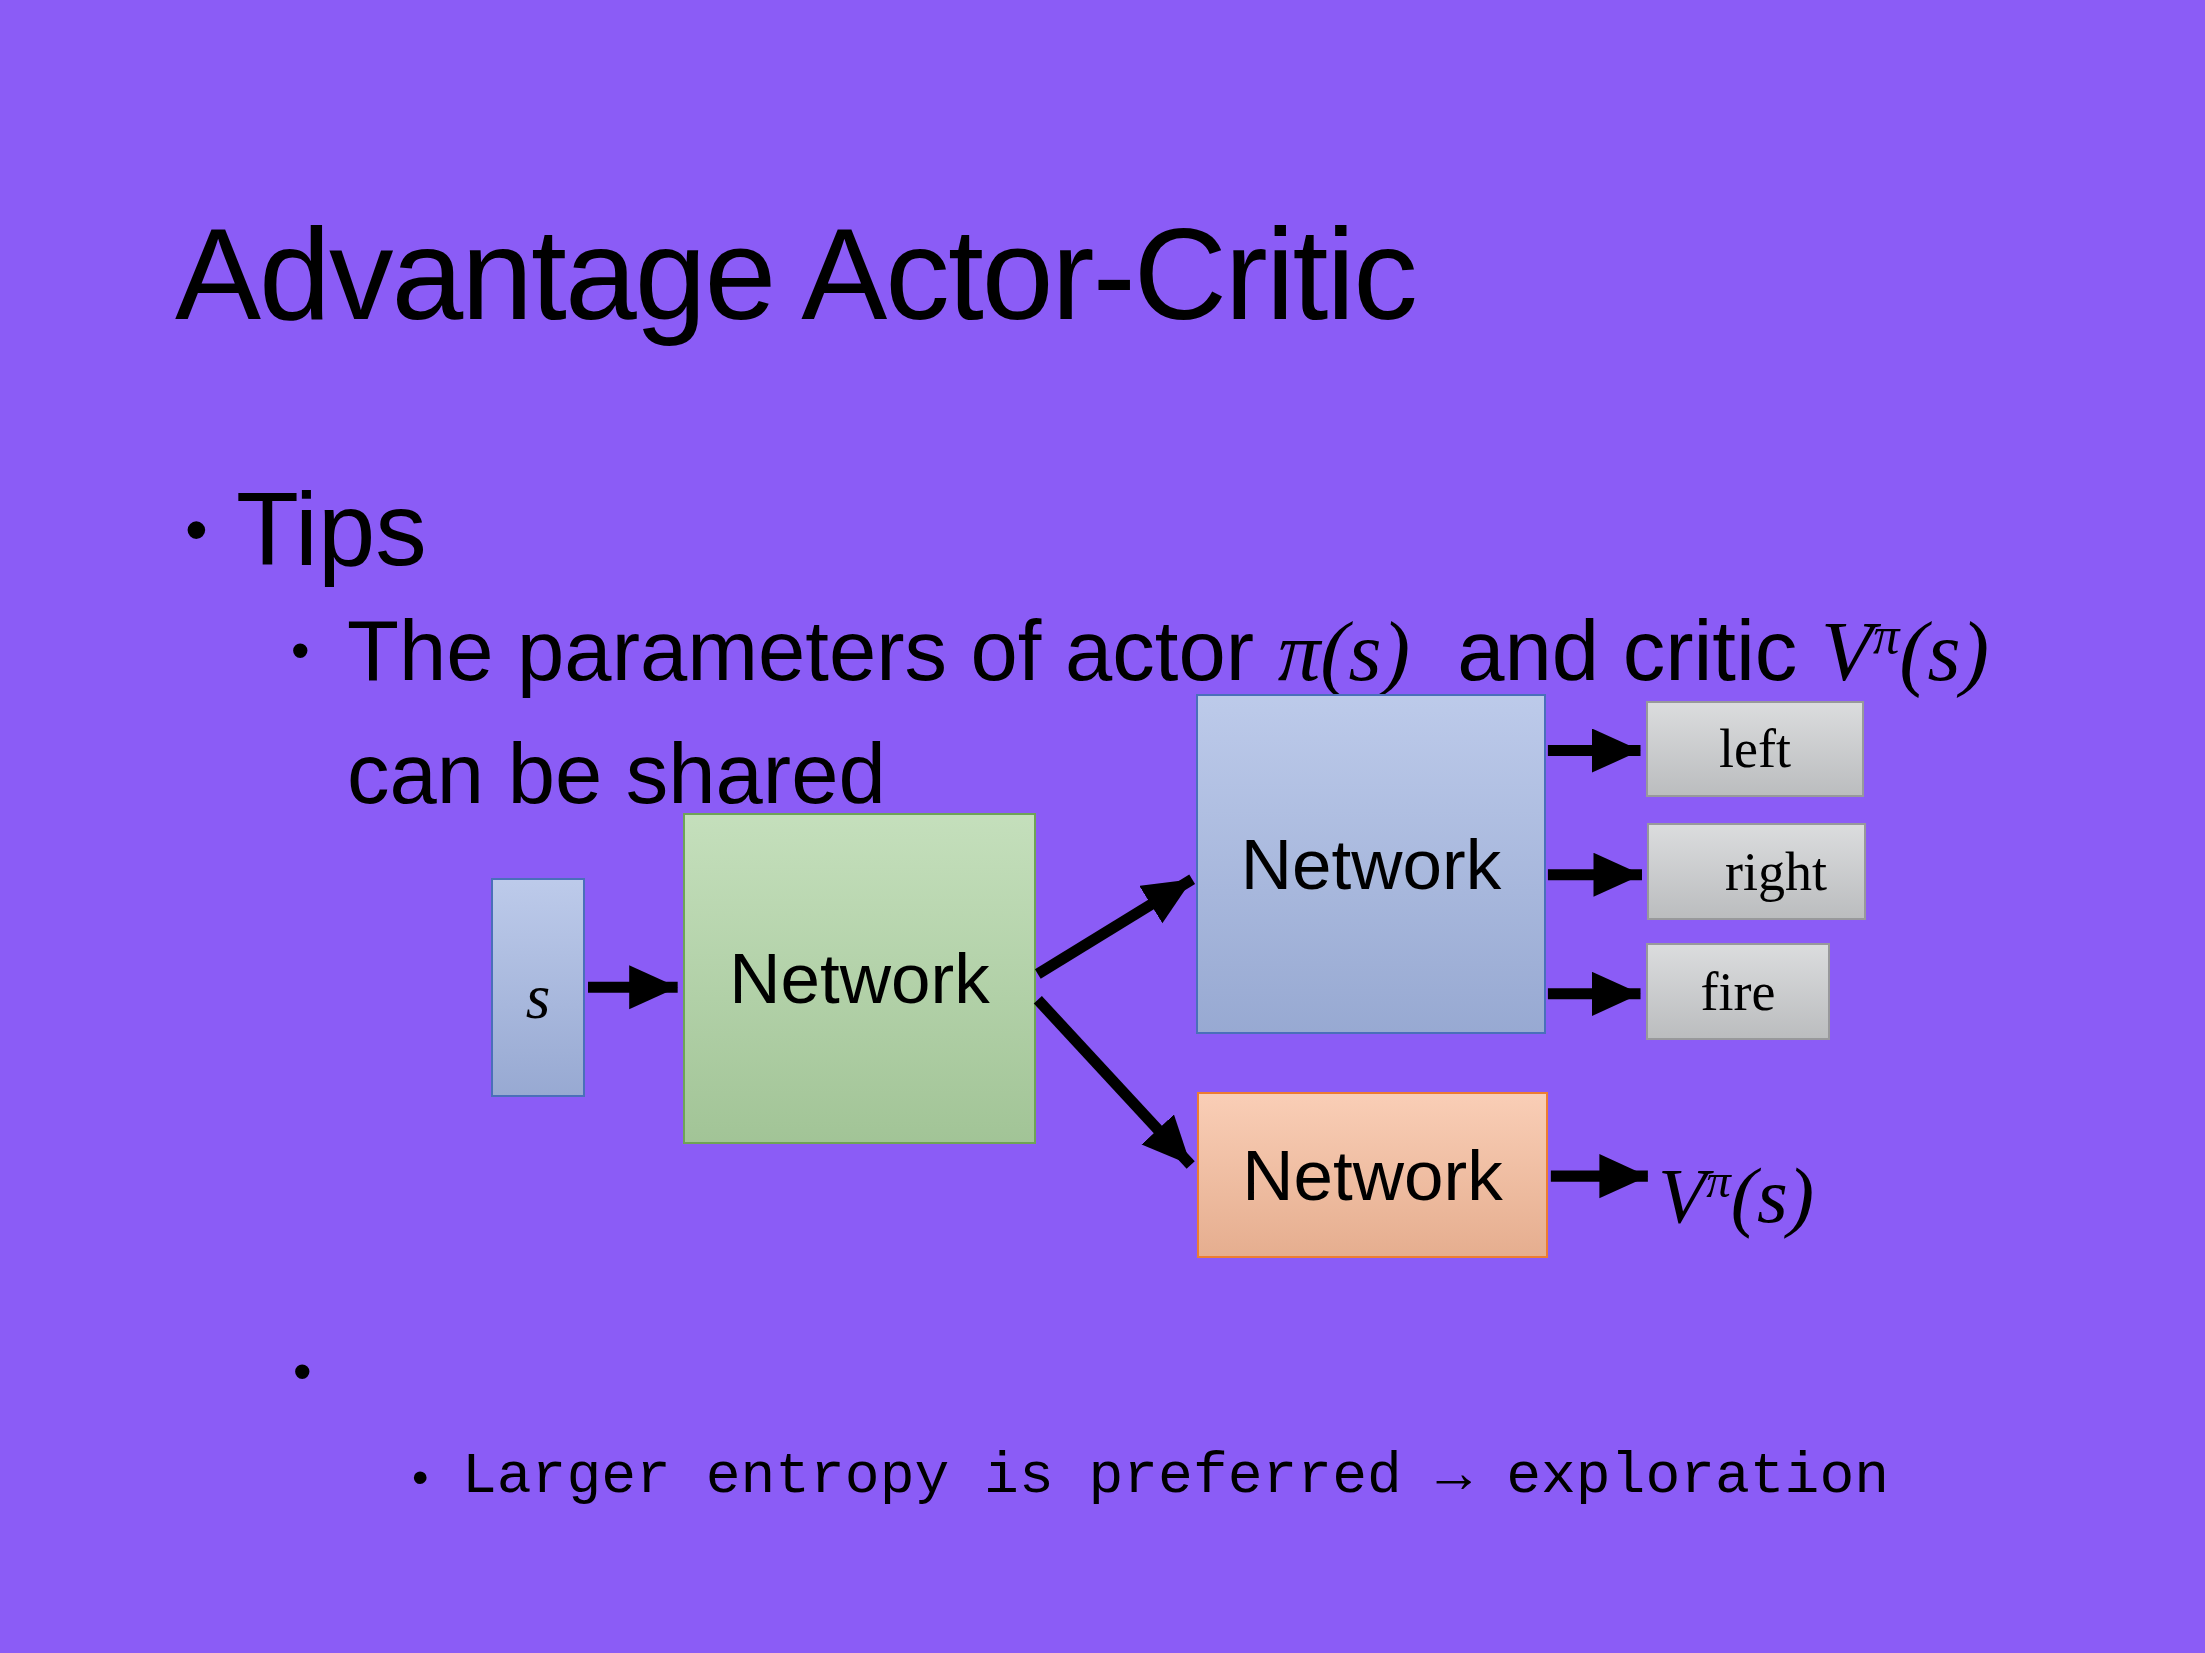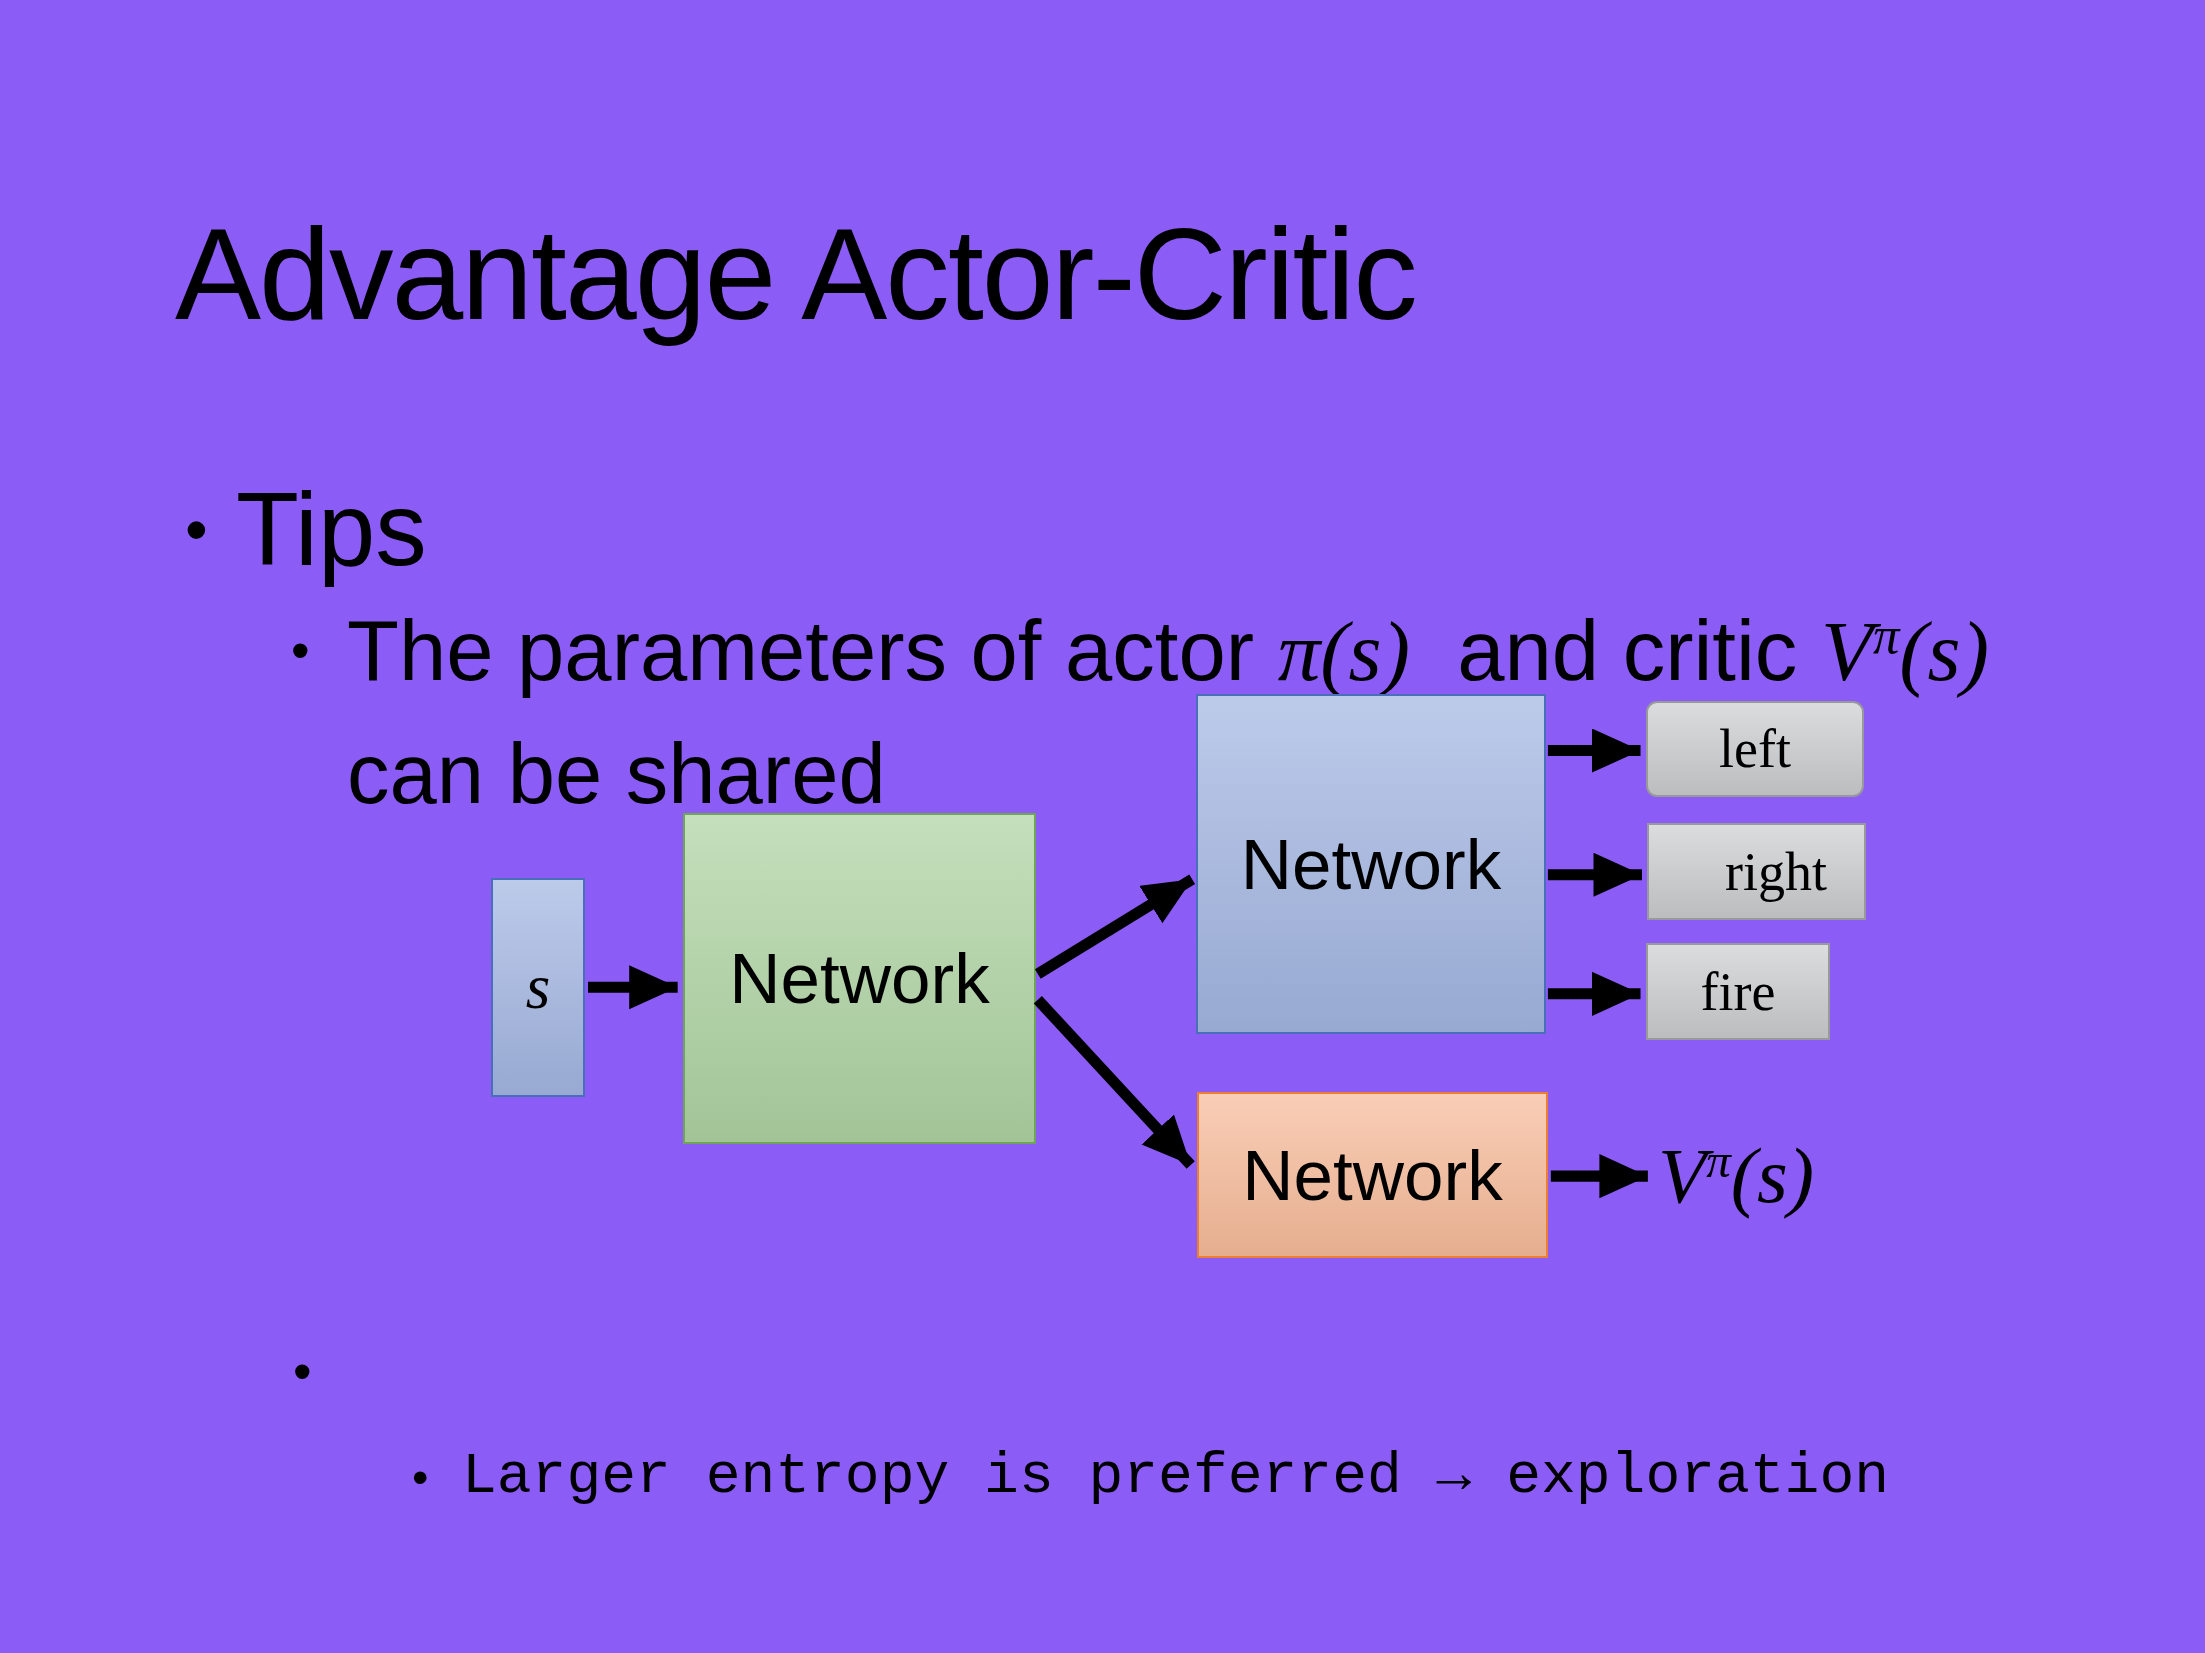--- a/index.html
+++ b/index.html
@@ -26,21 +26,21 @@
   
   .l2{left:291px;top:595px;width:1867px;}
   .l3{left:293px;top:1316px;width:1882px;}
   .l2 .marker,.l3 .marker{font-size:53px;line-height:112px;width:56px;}
   .l2 .btext,.l3 .btext{font-size:85px;line-height:112px;}
   
   .l4{left:412px;top:1426px;width:1764px;}
   .l4 .marker{font-size:47px;line-height:101px;width:50px;}
   .l4 .btext{font-size:58px;line-height:101px;font-family:Liberation Mono, monospace;}
 
-  .math{font-family:"Liberation Serif","DejaVu Serif",serif;font-style:italic;}
+  .math{font-family:"Liberation Serif","DejaVu Serif",serif;font-style:italic;margin-top:20px;}
   .msup{font-family:"Liberation Serif","DejaVu Serif",serif;font-style:italic;
         font-size:0.62em;position:relative;top:-0.52em;}
 
   
   .box{
     position:absolute;display:flex;align-items:center;justify-content:center;
     box-sizing:border-box;
     background-image:linear-gradient(rgba(255,255,255,0.28),rgba(0,0,0,0.07));
     text-align:center;
   }
@@ -50,21 +50,21 @@
   .box-critic{left:1197px;top:1092px;width:351px;height:166px;border:2.9px solid;}
   .netlabel{font-size:71px;line-height:1;}
   .slabel{font-size:63px;line-height:1;}
   .gray{
     box-sizing:border-box;border:2.2px solid;
     position:absolute;display:flex;align-items:center;justify-content:center;
     background-image:linear-gradient(rgba(255,255,255,0.30),rgba(0,0,0,0.08));
     font-family:"Liberation Serif","DejaVu Serif",serif;
     font-size:54px;
   }
-  .gray-left{left:1646px;top:701px;width:218px;height:96px;border-radius:11px;}
+  .gray-left{left:1646px;top:701px;width:218px;height:96px;}
   .gray-right{left:1647px;top:823px;width:219px;height:97px;}
   .gray-fire{left:1646px;top:943px;width:184px;height:97px;}
 
   .vout{
     position:absolute;left:1658px;top:1131px;
     font-size:79px;line-height:1.15;white-space:nowrap;
   }
 
   .arrows{position:absolute;left:0;top:0;pointer-events:none;}
 </style>

